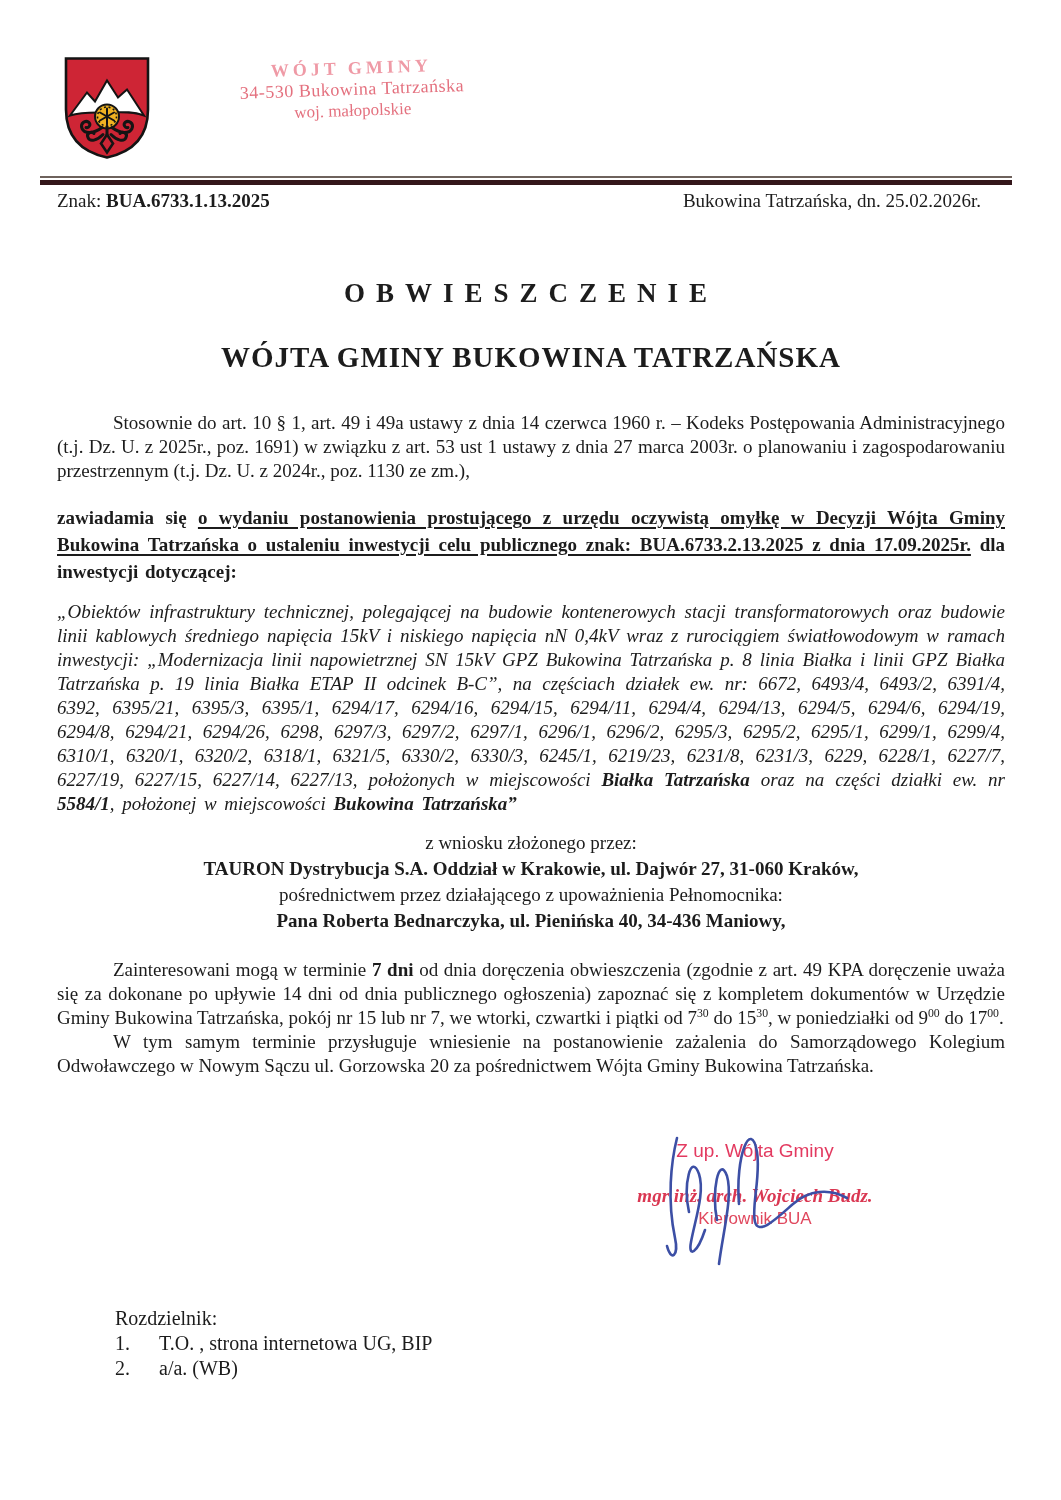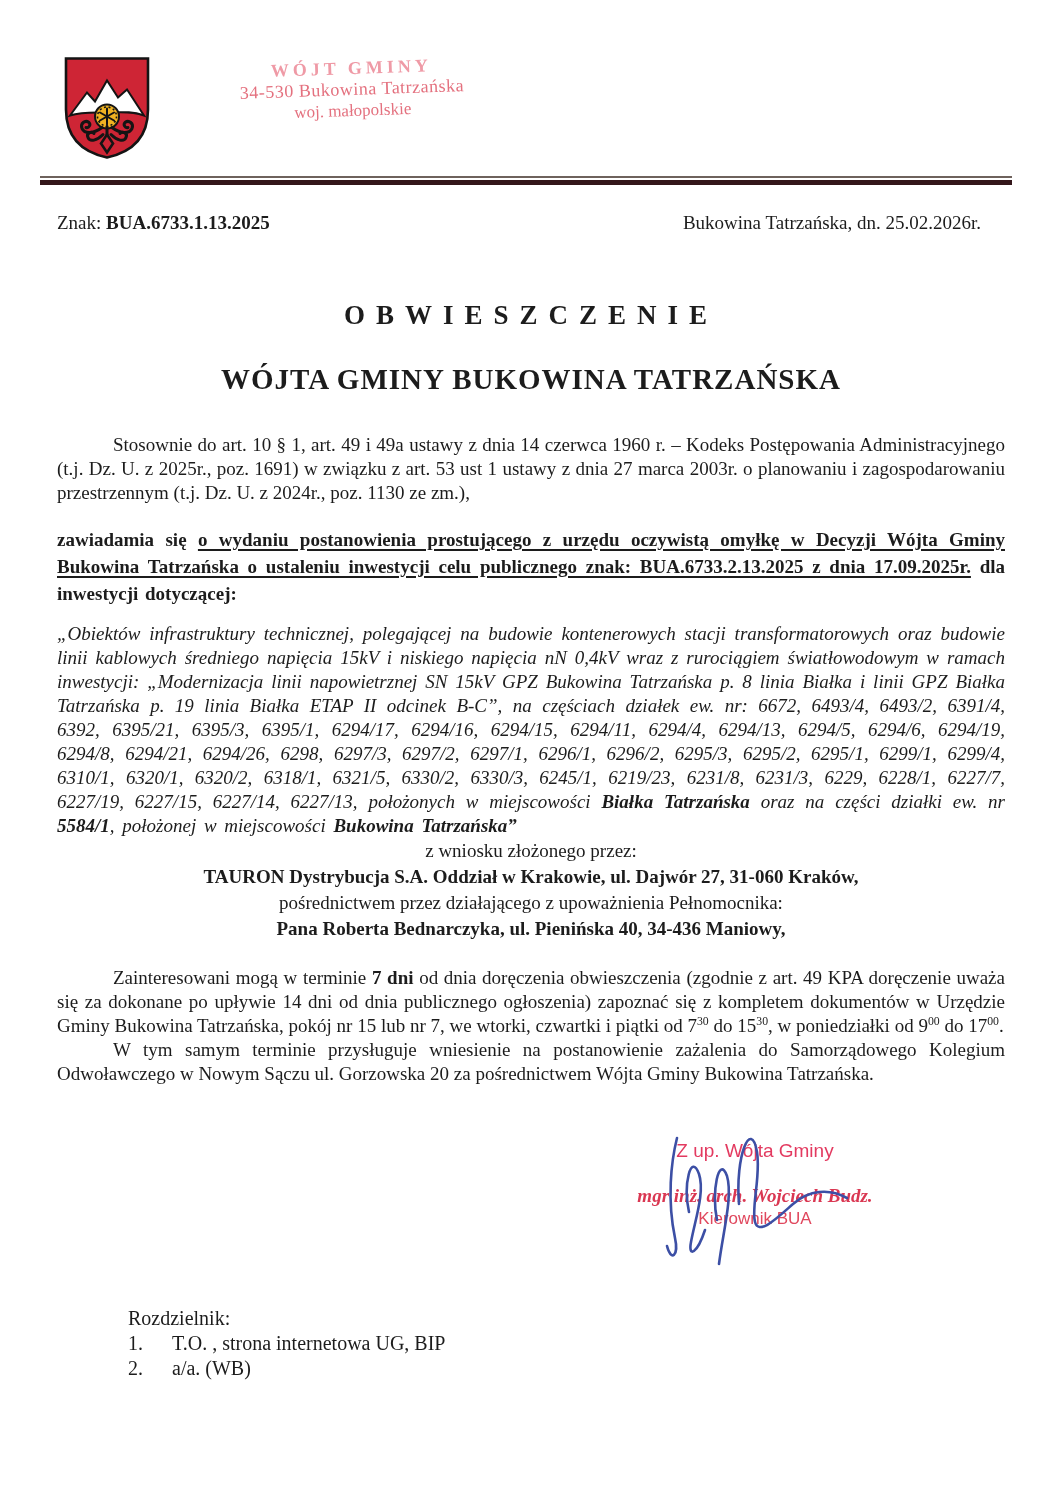--- a/index.html
+++ b/index.html
@@ -24,21 +24,21 @@
   }
   .stamp-top .s1{color:#ef9aa6;font-size:18px;letter-spacing:4px;font-weight:600;}
   .stamp-top .s2{color:#e4717f;font-size:18px;letter-spacing:.5px;}
   .stamp-top .s3{color:#e4717f;font-size:17px;}
 
   .rules{position:absolute;left:40px;top:176px;width:972px;}
   .rule-thin{height:2px;background:#6e625c;}
   .rule-thick{height:5px;background:#34161a;margin-top:2px;}
 
   
-  .content{position:absolute;left:57px;top:212px;width:948px;font-size:19px;}
+  .content{position:absolute;left:57px;top:190px;width:948px;font-size:19px;}
 
   .meta-row{display:flex;justify-content:space-between;align-items:baseline;}
   .meta-znak{font-size:19px;}
   .meta-znak b{font-weight:700;}
   .meta-date{font-size:19px;margin-right:24px;}
 
   .title-block{text-align:center;margin-top:64px;}
   .title-1{font-size:27px;font-weight:700;letter-spacing:11px;line-height:34px;}
   .title-2{font-size:29px;font-weight:700;letter-spacing:1px;line-height:40px;margin-top:27px;}
 
@@ -46,37 +46,37 @@
   .p-legal{margin-top:34px;text-align:justify;text-indent:56px;line-height:24px;}
   .p-notice{margin-top:21px;text-align:justify;font-weight:700;line-height:27px;word-spacing:2px;}
   .p-notice .und{text-decoration:underline;text-decoration-thickness:1.5px;text-underline-offset:3px;}
   .p-invest{
     margin-top:15px;text-align:justify;
     font-style:italic;line-height:24px;font-size:19px;
     word-spacing:3px;
   }
   .p-invest .bi{font-weight:700;margin-top:12px;}
 
-  .req-block{text-align:center;line-height:26px;}
+  .req-block{margin-top:14px;text-align:center;line-height:26px;}
   .req-block .rb{font-weight:700;}
 
   .p-interested{margin-top:24px;text-align:justify;text-indent:56px;line-height:24px;}
   .p-interested .b{font-weight:700;}
   sup{font-size:0.62em;line-height:0;vertical-align:super;}
   .p-appeal{text-align:justify;text-indent:56px;line-height:24px;}
 
   
   .sig-block{position:absolute;left:600px;top:1140px;width:310px;text-align:center;}
   .sig-l1{font-family:"Liberation Sans", sans-serif;font-size:19px;color:#e33a60;}
   .sig-l2{font-family:"Liberation Serif", serif;font-style:italic;font-weight:700;font-size:19px;color:#da3752;margin-top:23px;}
   .sig-l3{font-family:"Liberation Sans", sans-serif;font-size:17px;color:#e0485e;margin-top:2px;}
   .sig-scrawl{position:absolute;left:645px;top:1100px;width:220px;height:170px;}
 
   
-  .dist{position:absolute;left:128px;top:1306px;font-size:20px;line-height:25px;}
+  .dist{position:absolute;left:115px;top:1306px;font-size:20px;line-height:25px;}
   .dist-row{display:flex;}
   .dist-no{width:44px;}
 </style>
 </head>
 <body>
 
 <div class="page">
 
   <svg class="crest" viewBox="0 0 90 105" xmlns="http://www.w3.org/2000/svg">
     <path d="M4,3 L86,3 L86,54 C86,84 68,97 45,102 C22,97 4,84 4,54 Z" fill="#ce2535" stroke="#141414" stroke-width="2.6"></path>

